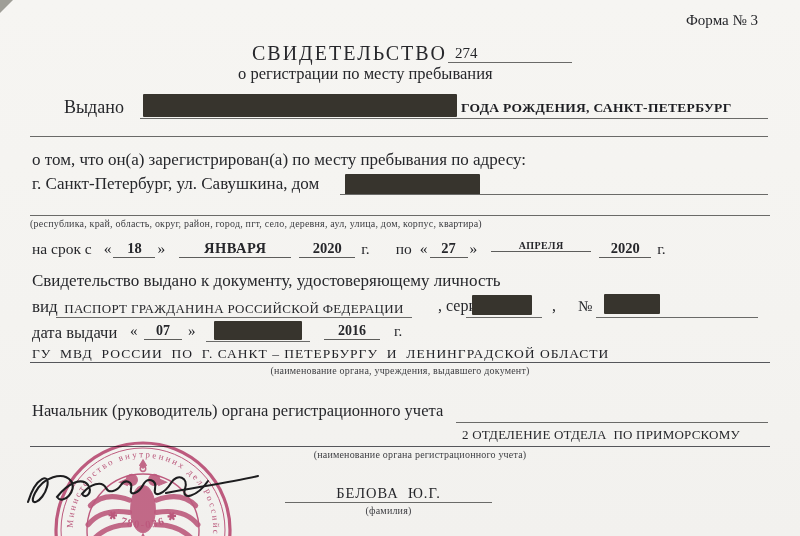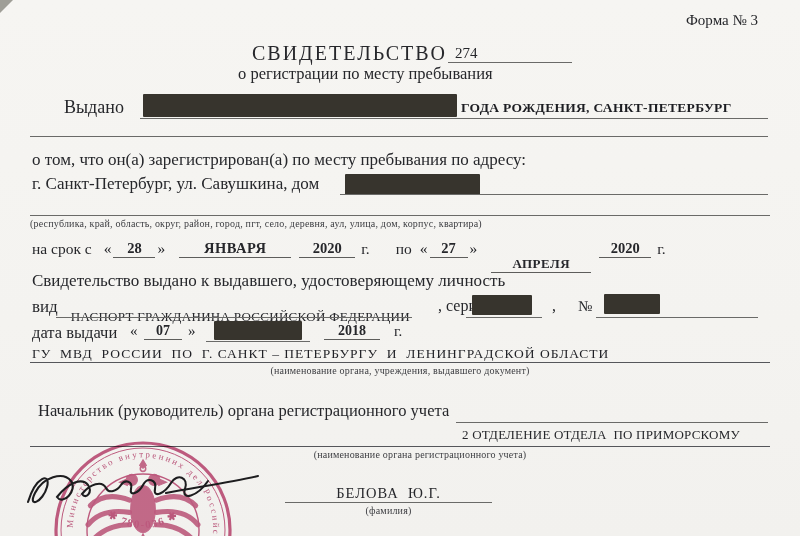--- a/index.html
+++ b/index.html
@@ -54,61 +54,61 @@
   <div class="abs" style="left:32px;top:150px;font-size:17px;">о том, что он(а) зарегистрирован(а) по месту пребывания по адресу:</div>
   <div class="redact" style="left:345px;top:174px;width:135px;height:21px;"></div>
   <div class="hline" style="left:340px;top:194px;width:428px;"></div>
 
   <div class="hline" style="left:30px;top:215px;width:740px;"></div>
   <div class="abs cap" style="left:30px;top:218px;width:740px;text-align:left;">(республика, край, область, округ, район, город, пгт, село, деревня, аул, улица, дом, корпус, квартира)</div>
 
   <div class="abs" style="left:32px;top:240px;font-size:15.5px;display:flex;align-items:flex-start;">
     <span>на срок с</span>
     <span style="margin-left:12px;">«</span>
-    <span class="ucell bold" style="position:static;width:42px;font-size:14.5px;margin:0 2px;">28</span>
+    <span class="ucell bold" style="position:static;width:42px;font-size:14.5px;margin:0 2px;">18</span>
     <span>»</span>
     <span class="ucell bold" style="position:static;width:112px;font-size:14.5px;margin:0 8px 0 14px;letter-spacing:.5px;">ЯНВАРЯ</span>
     <span class="ucell bold" style="position:static;width:56px;font-size:14.5px;margin-right:6px;">2020</span>
     <span>г.</span>
     <span style="margin-left:26px;">по</span>
     <span style="margin-left:8px;">«</span>
     <span class="ucell bold" style="position:static;width:38px;font-size:14.5px;margin:0 2px;">27</span>
     <span>»</span>
-    <span class="ucell bold" style="position:static;width:100px;font-size:13px;margin:16px 8px 0 14px;letter-spacing:.5px;">АПРЕЛЯ</span>
+    <span class="ucell bold" style="position:static;width:100px;font-size:10px;margin:0 8px 0 14px;letter-spacing:.5px;">АПРЕЛЯ</span>
     <span class="ucell bold" style="position:static;width:52px;font-size:14.5px;margin-right:6px;">2020</span>
     <span>г.</span>
   </div>
 
-  <div class="abs" style="left:32px;top:271px;font-size:17px;">Свидетельство выдано к выдавшего, удостоверяющему личность</div>
+  <div class="abs" style="left:32px;top:271px;font-size:17px;">Свидетельство выдано к документу, удостоверяющему личность</div>
 
   <div class="abs" style="left:32px;top:297px;font-size:17px;">вид</div>
-  <div class="abs" style="left:58px;top:301px;width:352px;text-align:right;font-size:13px;letter-spacing:.3px;margin-top:8px;">ПАСПОРТ ГРАЖДАНИНА РОССИЙСКОЙ ФЕДЕРАЦИИ</div>
+  <div class="abs" style="left:58px;top:301px;width:352px;text-align:center;font-size:13px;letter-spacing:.3px;">ПАСПОРТ ГРАЖДАНИНА РОССИЙСКОЙ ФЕДЕРАЦИИ</div>
   <div class="hline" style="left:56px;top:317px;width:356px;"></div>
   <div class="abs" style="left:438px;top:297px;font-size:16px;">, серия</div>
   <div class="redact" style="left:472px;top:295px;width:60px;height:20px;"></div>
   <div class="hline" style="left:466px;top:317px;width:76px;"></div>
   <div class="abs" style="left:552px;top:297px;font-size:16px;">,</div>
   <div class="abs" style="left:578px;top:298px;font-size:15px;">№</div>
   <div class="redact" style="left:604px;top:294px;width:56px;height:20px;"></div>
   <div class="hline" style="left:596px;top:317px;width:162px;"></div>
 
   <div class="abs" style="left:32px;top:323px;font-size:16.5px;">дата выдачи</div>
   <div class="abs" style="left:130px;top:323px;font-size:15px;">«</div>
   <div class="ucell bold" style="left:144px;top:323px;width:38px;font-size:14px;">07</div>
   <div class="abs" style="left:188px;top:323px;font-size:15px;">»</div>
   <div class="redact" style="left:214px;top:321px;width:88px;height:19px;"></div>
   <div class="hline" style="left:206px;top:341px;width:104px;"></div>
-  <div class="ucell bold" style="left:324px;top:323px;width:56px;font-size:14px;">2018</div>
+  <div class="ucell bold" style="left:324px;top:323px;width:56px;font-size:14px;">2016</div>
   <div class="abs" style="left:394px;top:323px;font-size:15px;">г.</div>
 
   <div class="abs pre up" style="left:32px;top:346px;font-size:13.5px;color:#1f2025;">ГУ  МВД  РОССИИ  ПО  Г. САНКТ – ПЕТЕРБУРГУ  И  ЛЕНИНГРАДСКОЙ ОБЛАСТИ</div>
   <div class="hline dark" style="left:30px;top:362px;width:740px;"></div>
   <div class="abs cap" style="left:30px;top:365px;width:740px;text-align:center;">(наименование органа, учреждения, выдавшего документ)</div>
 
-  <div class="abs" style="left:32px;top:401px;font-size:16.5px;margin-left:6px;">Начальник (руководитель) органа регистрационного учета</div>
+  <div class="abs" style="left:32px;top:401px;font-size:16.5px;">Начальник (руководитель) органа регистрационного учета</div>
   <div class="abs pre" style="left:462px;top:427px;font-size:13px;letter-spacing:.2px;">2 ОТДЕЛЕНИЕ ОТДЕЛА  ПО ПРИМОРСКОМУ</div>
   <div class="hline" style="left:456px;top:422px;width:312px;"></div>
   <div class="hline dark" style="left:30px;top:446px;width:740px;"></div>
   <div class="abs cap" style="left:100px;top:449px;width:640px;text-align:center;">(наименование органа регистрационного учета)</div>
 
   <svg class="stamp-svg" viewBox="0 0 200 98">
     <g fill="none" stroke="#c2517c">
       <circle cx="103" cy="92" r="87" stroke-width="3.2"></circle>
       <circle cx="103" cy="92" r="82" stroke-width="1"></circle>
       <circle cx="103" cy="92" r="56" stroke-width="1.4"></circle>

